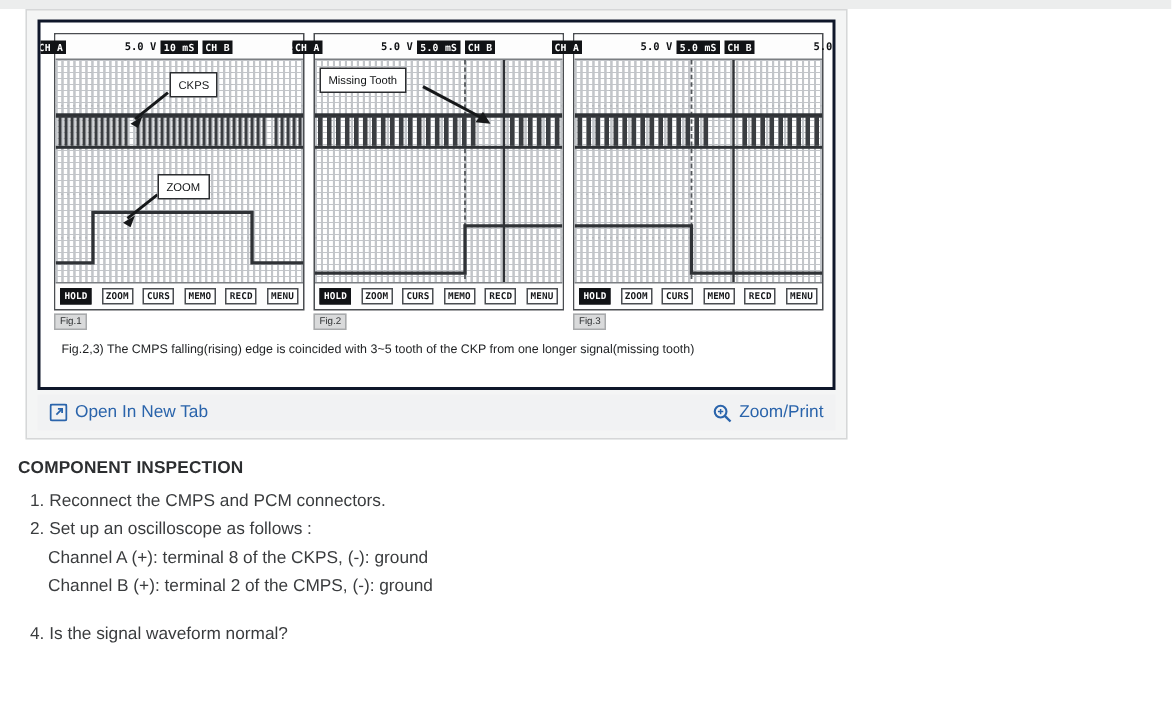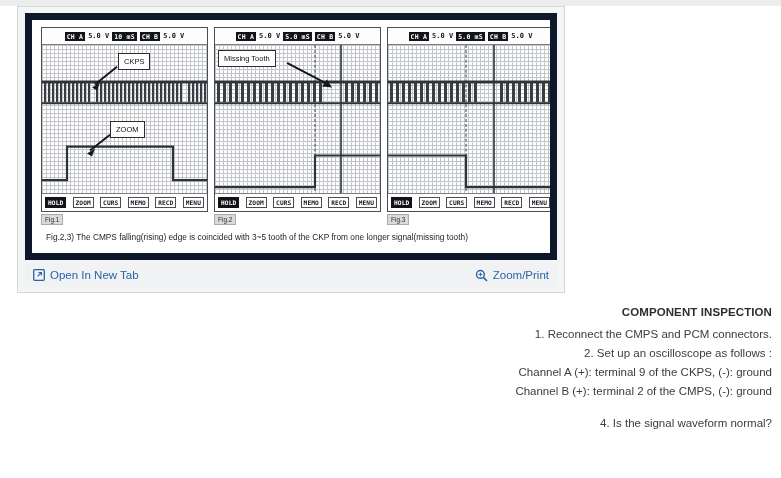--- a/index.html
+++ b/index.html
@@ -33,21 +33,21 @@
     width: 548px; height: 287px;
     background: #f4f5f5;
     border: 1px solid #d6d7d8;
     box-sizing: border-box;
   }
   .viewer-inner {
     position: absolute;
     left: 7px; top: 6px;
     width: 532px; height: 247px;
     background: #ffffff;
-    border: 7px solid #0f172a;
+    border: 2px solid #0f172a;
     box-sizing: border-box;
     overflow: hidden;
   }
 
   
   .scope-row {
     position: absolute;
     left: 9px; top: 7px;
     width: 514px; height: 185px;
     display: flex;
@@ -87,20 +87,21 @@
     font-family: "DejaVu Sans Mono", monospace;
     white-space: nowrap;
   }
   .val {
     color: #111316;
     font-size: 7px;
     font-weight: bold;
     line-height: 8px;
     font-family: "DejaVu Sans Mono", monospace;
     white-space: nowrap;
+    margin-left: 36px;
   }
 
   
   .screen {
     position: relative;
     flex: 1 1 auto;
     overflow: hidden;
     background:
       repeating-linear-gradient(to right,
         #b9bcc0 0px, #b9bcc0 1px, transparent 1px, transparent 4px),
@@ -240,21 +241,20 @@
     cursor: pointer;
     font-family: "Liberation Sans", sans-serif;
   }
   .tlink svg { display: block; }
 
   
   .body {
     position: absolute;
     left: 12px; top: 306px;
     width: 760px;
-    text-align: right;
   }
   .h-title {
     font-size: 11.5px;
     font-weight: bold;
     color: #2c2e30;
     letter-spacing: .1px;
     margin: 0 0 7px 0;
     font-family: "Liberation Sans", sans-serif;
   }
   .step {
@@ -567,19 +567,19 @@
         </span>
         <span>Zoom/Print</span>
       </a>
     </div>
   </div>
 
   <div class="body">
     <div class="h-title">COMPONENT INSPECTION</div>
     <div class="step">1. Reconnect the CMPS and PCM connectors.</div>
     <div class="step">2. Set up an oscilloscope as follows :</div>
-    <div class="sub">Channel A (+): terminal 9 of the CKPS, (-): ground</div>
+    <div class="sub">Channel A (+): terminal 8 of the CKPS, (-): ground</div>
     <div class="sub">Channel B (+): terminal 2 of the CMPS, (-): ground</div>
     <div class="gap"></div>
     <div class="step">4. Is the signal waveform normal?</div>
   </div>
 
 </div>
 
 </body></html>

